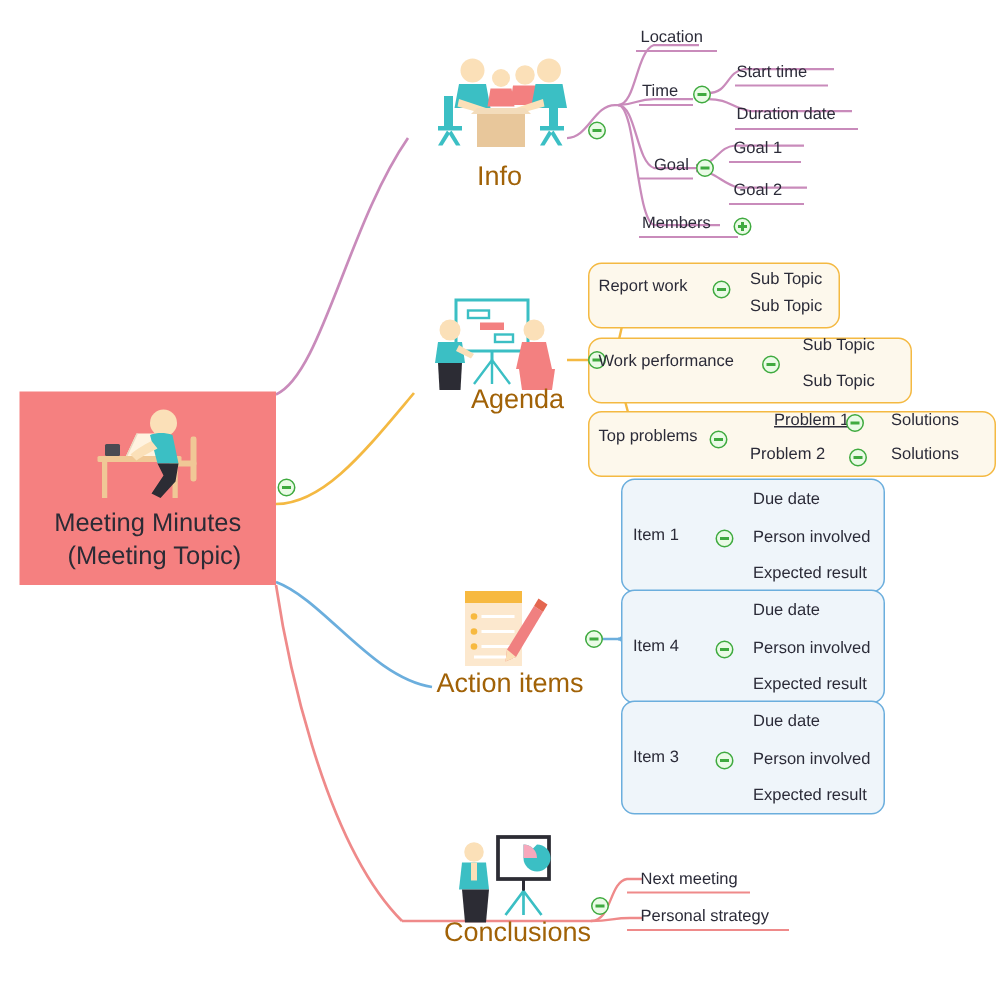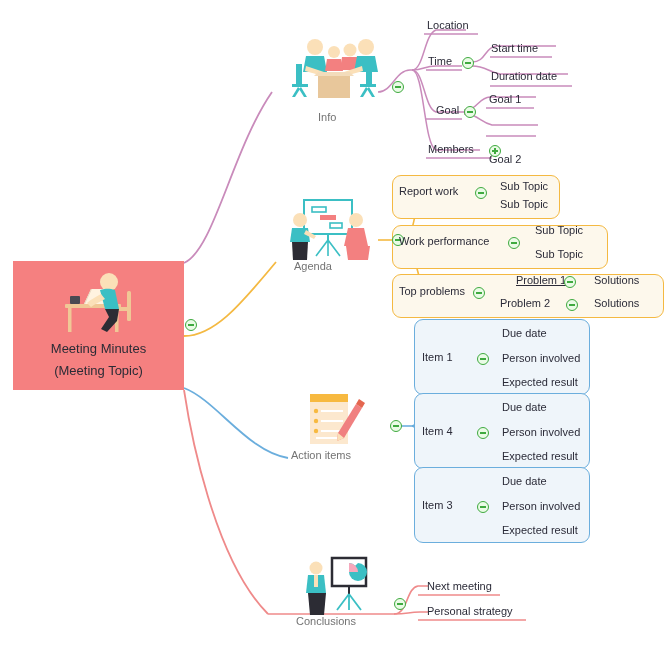--- a/index.html
+++ b/index.html
@@ -14,30 +14,30 @@
   svg.layer{position:absolute;left:0;top:0;width:665px;height:665px;pointer-events:none;}
 
   
   .central{
     position:absolute;left:13px;top:261px;width:171px;height:129px;
     background:#F58080;
     display:flex;flex-direction:column;align-items:center;justify-content:flex-end;
     box-sizing:border-box;padding-bottom:8px;
   }
   .central .ctitle{
-    color:#2b2b35;font-size:13px;line-height:22px;text-align:center;
+    color:#2b2b35;font-size:17px;line-height:22px;text-align:right;
   }
   .central .desk-ico{position:absolute;left:50%;top:10px;transform:translateX(-50%);}
 
   
   .lbl{
     position:absolute;color:#2b2b38;font-size:11px;white-space:nowrap;
     line-height:15px;
   }
-  .lbl.icon-label{color:#737373;font-size:11px;}
+  .lbl.icon-label{color:#a16207;font-size:18px;}
 
   
   .tog{
     position:absolute;width:12px;height:12px;border-radius:50%;
     border:1.4px solid #3faa3f;background:#eafbe6;
     box-sizing:border-box;
   }
   .tog::before{
     content:"";position:absolute;left:1.6px;top:4.3px;width:6.2px;height:1.5px;
     background:#3faa3f;
@@ -232,21 +232,21 @@
   <div class="lbl" style="left:427px;top:18px;">Location</div>
 
   <div class="lbl" style="left:428px;top:54px;">Time</div>
   <div class="tog" style="left:462px;top:57px;"></div>
   <div class="lbl" style="left:491px;top:41px;">Start time</div>
   <div class="lbl" style="left:491px;top:69px;">Duration date</div>
 
   <div class="lbl" style="left:436px;top:103px;">Goal</div>
   <div class="tog" style="left:464px;top:106px;"></div>
   <div class="lbl" style="left:489px;top:92px;">Goal 1</div>
-  <div class="lbl" style="left:489px;top:120px;margin-top:32px;">Goal 2</div>
+  <div class="lbl" style="left:489px;top:120px;">Goal 2</div>
 
   <div class="lbl" style="left:428px;top:142px;">Members</div>
   <div class="tog plus" style="left:489px;top:145px;"></div>
 
   <svg class="art" style="left:286px;top:198px;" width="90" height="66" viewBox="0 0 90 66">
     <rect x="18" y="2" width="48" height="34" fill="none" stroke="#3BBFC4" stroke-width="2"></rect>
     <rect x="26" y="9" width="14" height="5" fill="none" stroke="#3BBFC4" stroke-width="1.6"></rect>
     <rect x="34" y="17" width="16" height="5" fill="#F38080"></rect>
     <rect x="44" y="25" width="12" height="5" fill="none" stroke="#3BBFC4" stroke-width="1.6"></rect>
     <path d="M42,36 v6" stroke="#3BBFC4" stroke-width="2"></path>
@@ -254,21 +254,21 @@
 
     <circle cx="14" cy="22" r="7" fill="#FBE0B8"></circle>
     <path d="M6,30 h16 l2,14 h-20 z" fill="#3BBFC4"></path>
     <path d="M6,44 h16 l-1,18 h-14 z" fill="#2C2C34"></path>
     <path d="M20,32 l10,6 l-2,3 l-10,-5 z" fill="#FBE0B8"></path>
 
     <circle cx="70" cy="22" r="7" fill="#FBE0B8"></circle>
     <path d="M62,30 h16 l4,18 h-24 z" fill="#F38080"></path>
     <path d="M60,48 h24 l-2,14 h-20 z" fill="#F38080"></path>
   </svg>
-  <div class="lbl icon-label" style="left:294px;top:259px;">Agenda</div>
+  <div class="lbl icon-label" style="left:314px;top:259px;">Agenda</div>
   <div class="tog" style="left:392px;top:234px;"></div>
 
   <div class="lbl" style="left:399px;top:184px;">Report work</div>
   <div class="tog" style="left:475px;top:187px;"></div>
   <div class="lbl" style="left:500px;top:179px;">Sub Topic</div>
   <div class="lbl" style="left:500px;top:197px;">Sub Topic</div>
 
   <div class="lbl" style="left:399px;top:234px;">Work performance</div>
   <div class="tog" style="left:508px;top:237px;"></div>
   <div class="lbl" style="left:535px;top:223px;">Sub Topic</div>

